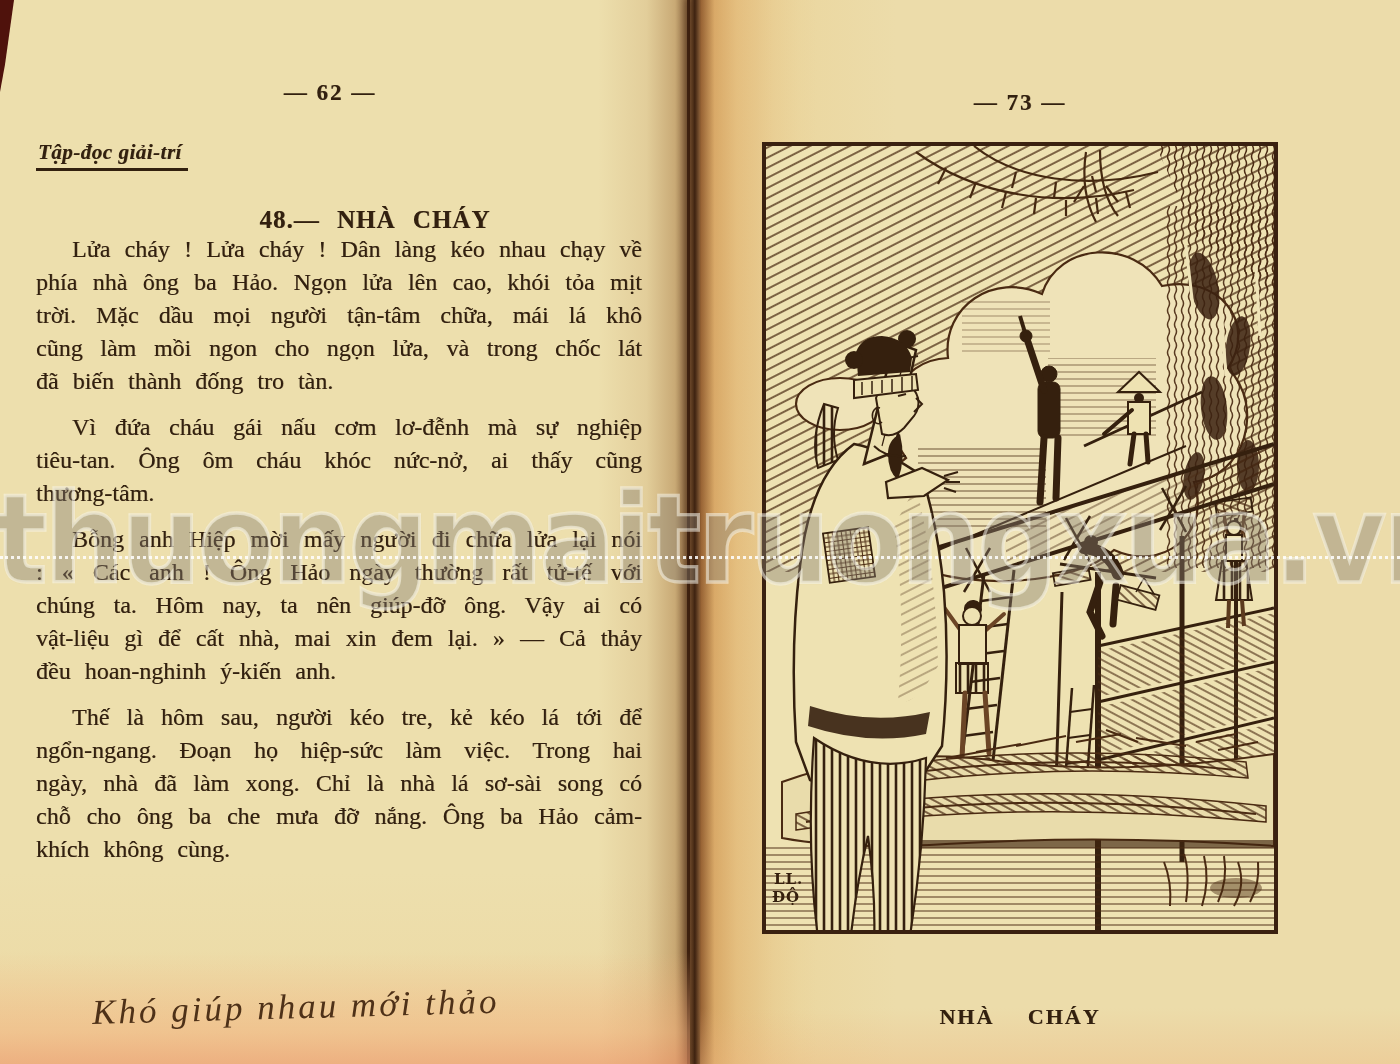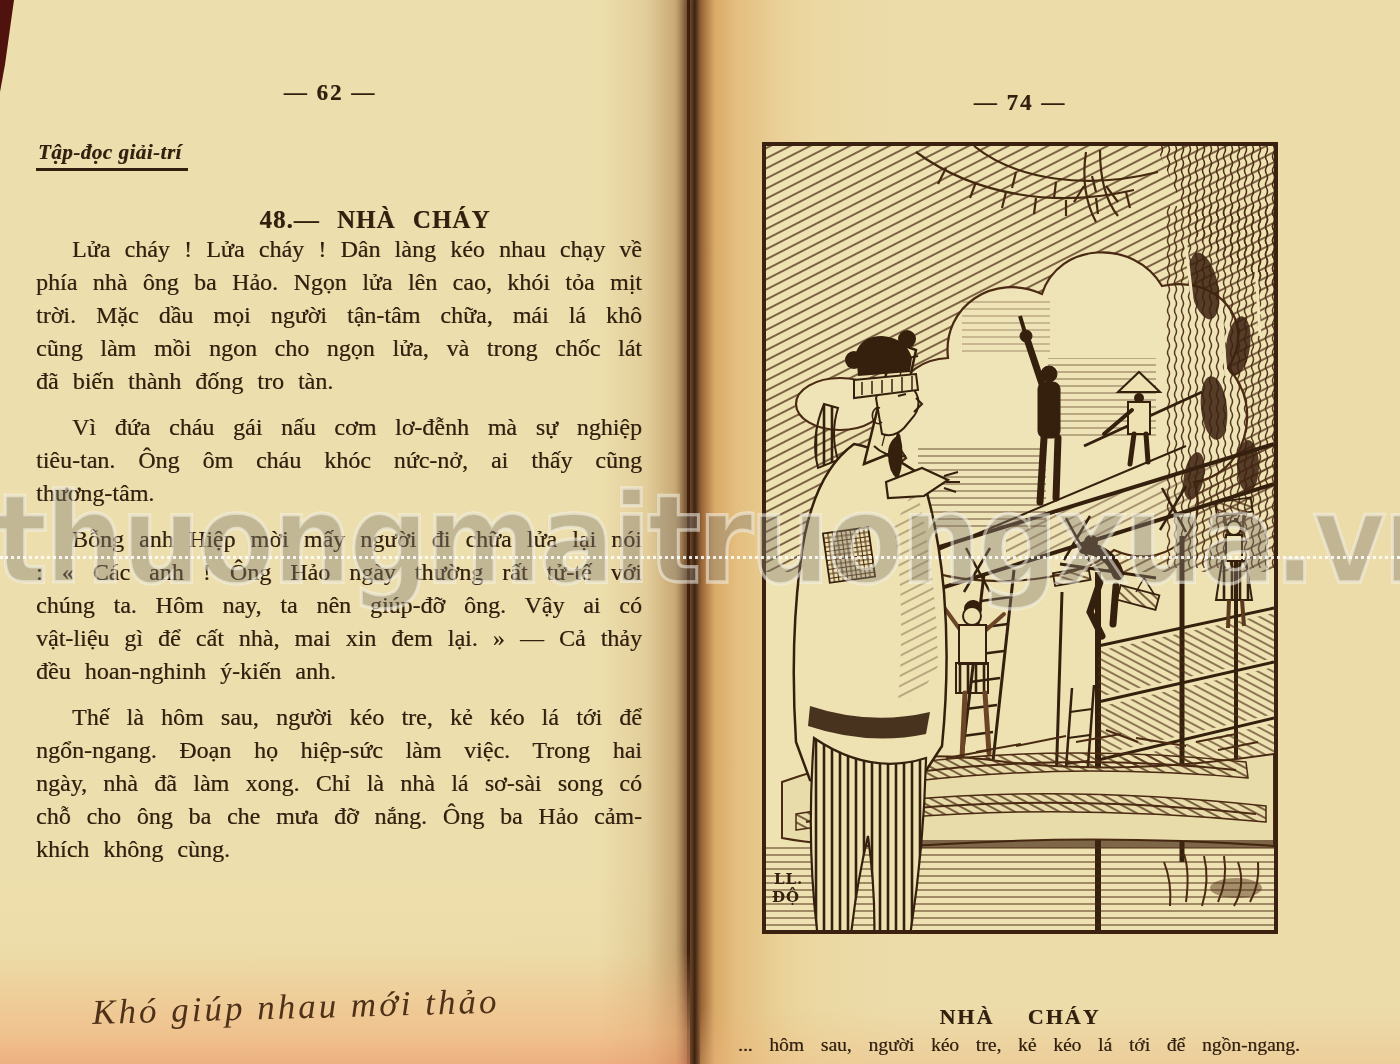--- a/index.html
+++ b/index.html
@@ -88,21 +88,21 @@
 
   <div id="p62-body">
     <p class="ink">Lửa cháy ! Lửa cháy ! Dân làng kéo nhau chạy về phía nhà ông ba Hảo. Ngọn lửa lên cao, khói tỏa mịt trời. Mặc dầu mọi người tận-tâm chữa, mái lá khô cũng làm mồi ngon cho ngọn lửa, và trong chốc lát đã biến thành đống tro tàn.</p>
     <p class="ink">Vì đứa cháu gái nấu cơm lơ-đễnh mà sự nghiệp tiêu-tan. Ông ôm cháu khóc nức-nở, ai thấy cũng thương-tâm.</p>
     <p class="ink">Bỗng anh Hiệp mời mấy người đi chữa lửa lại nói : « Các anh ! Ông Hảo ngày thường rất tử-tế với chúng ta. Hôm nay, ta nên giúp-đỡ ông. Vậy ai có vật-liệu gì để cất nhà, mai xin đem lại. » — Cả thảy đều hoan-nghinh ý-kiến anh.</p>
     <p class="ink">Thế là hôm sau, người kéo tre, kẻ kéo lá tới để ngổn-ngang. Đoạn họ hiệp-sức làm việc. Trong hai ngày, nhà đã làm xong. Chỉ là nhà lá sơ-sài song có chỗ cho ông ba che mưa đỡ nắng. Ông ba Hảo cảm-khích không cùng.</p>
   </div>
 
   <div id="p62-script">Khó giúp nhau mới thảo</div>
 
-  <div id="p63-num" class="pagenum ink">— 74 —</div>
+  <div id="p63-num" class="pagenum ink">— 73 —</div>
 
   <div id="figure-frame">
     <svg viewBox="0 0 508 784">
       <defs>
         <pattern id="hA" patternUnits="userSpaceOnUse" width="9" height="9" patternTransform="rotate(-27)">
             <line x1="0" y1="2" x2="9" y2="2" stroke="#4a2a12" stroke-width="1.7"></line>
           </pattern>
         <pattern id="hH" patternUnits="userSpaceOnUse" width="10" height="7">
             <line x1="0" y1="2" x2="10" y2="2" stroke="#4a2a12" stroke-width="1.6"></line>
           </pattern>
@@ -344,19 +344,18 @@
       </g>
 
       <g font-family="DejaVu Serif" font-weight="bold" fill="#35200e">
         <text x="8" y="738" font-size="15" letter-spacing="1">LL.</text>
         <text x="6" y="756" font-size="15" letter-spacing="1">ĐỘ</text>
       </g>
     </svg>
   </div>
 
   <div id="p63-caption-title" class="ink">NHÀ CHÁY</div>
-  <div id="p63-caption-1" class="ink">... hôm sau, người kéo tre, kẻ kéo lá tới để ngồn-ngang.</div>
   <div id="p63-caption-2" class="ink"><span class="lead">Đoạn</span><span> họ hiệp-sức làm việc.</span></div>
 
   <div class="watermark">thuongmaitruongxua.vn</div>
   <div class="wm-dotline"></div>
 
 </div>
 
 </body></html>

